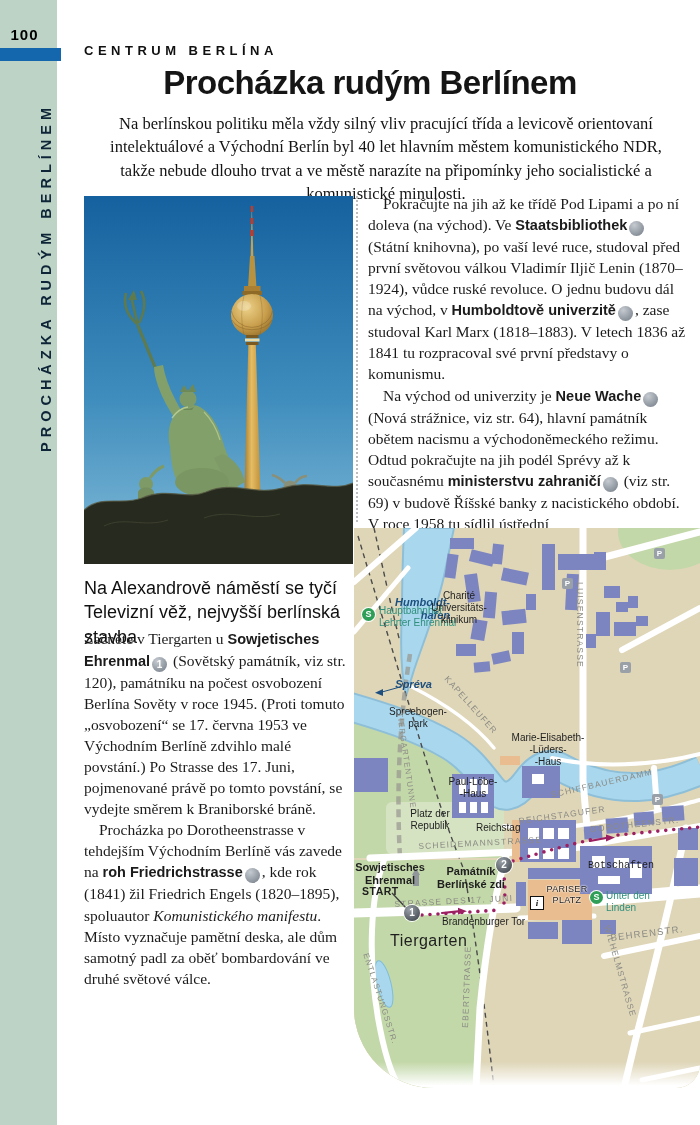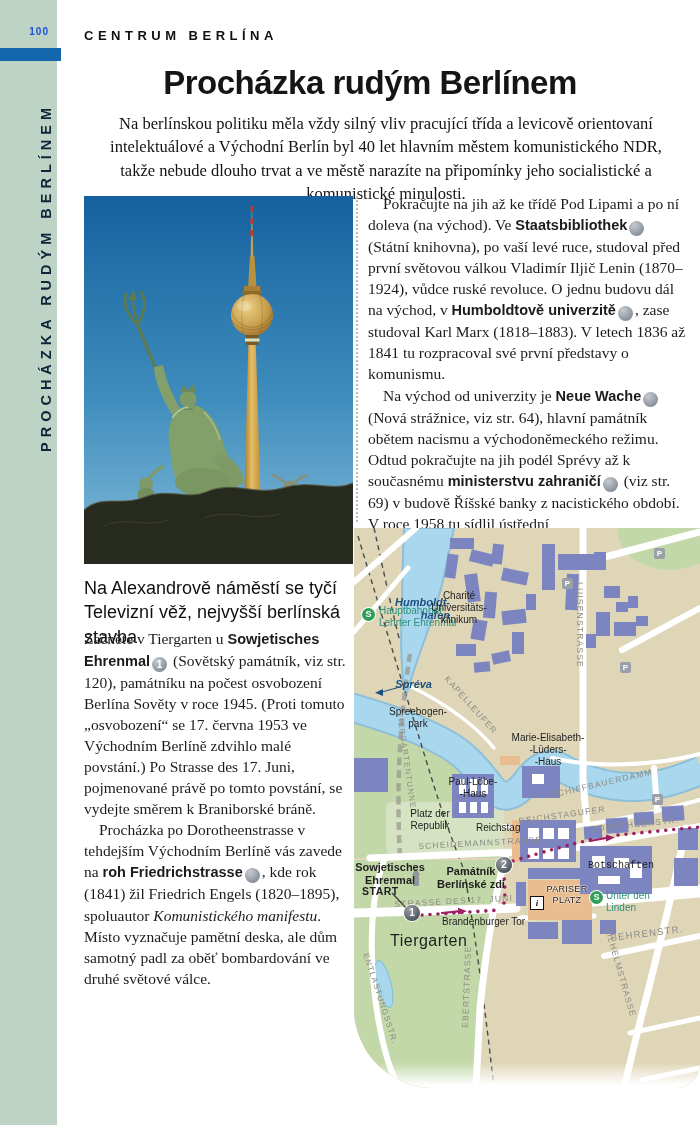--- a/index.html
+++ b/index.html
@@ -1,26 +1,26 @@
 <!DOCTYPE html>
 <html><head>
 <meta charset="utf-8">
 <style>
   html,body{margin:0;padding:0;background:#888;}
   .page{position:relative;width:700px;height:1125px;background:#fff;overflow:hidden;
         font-family:"Liberation Sans",sans-serif;color:#1a1a1a;}
   .abs{position:absolute;}
   
   .sidebar{left:0;top:0;width:57px;height:1125px;background:#bdd3c6;}
-  .pagenum{left:0;top:26px;width:49px;text-align:right;font-weight:bold;font-size:10px;letter-spacing:1px;color:#1d4ed8;}
+  .pagenum{left:0;top:26px;width:49px;text-align:center;font-weight:bold;font-size:15px;letter-spacing:1px;color:#000000;}
   .bluebar{left:0;top:48px;width:61px;height:13px;background:#1467ad;}
   .vtext{left:38px;top:452px;transform:rotate(-90deg);transform-origin:0 0;white-space:nowrap;
          font-weight:bold;font-size:14.5px;letter-spacing:5px;color:#0e2538;}
   
-  .section{left:84px;top:28px;font-weight:bold;font-size:13px;letter-spacing:4.5px;color:#101010;}
+  .section{left:84px;top:43px;font-weight:bold;font-size:13px;letter-spacing:4.5px;color:#101010;}
   .title{left:60px;top:64px;width:620px;text-align:center;font-weight:bold;font-size:33px;letter-spacing:-.5px;color:#151515;}
   .intro{left:92px;top:112px;width:588px;text-align:center;font-family:"Liberation Serif",serif;
          font-size:16.5px;line-height:1.42;color:#131313;}
   
   .serifcol{font-family:"Liberation Serif",serif;font-size:15.5px;line-height:1.36;color:#1b1b1b;}
   .serifcol p{margin:0;}
   .serifcol p.ind{text-indent:15px;}
   .bold{font-family:"Liberation Sans",sans-serif;font-weight:bold;font-size:14.5px;}
   .ital{font-style:italic;margin-top:12px;}
   .nb{display:inline-block;width:15px;height:15px;border-radius:50%;

